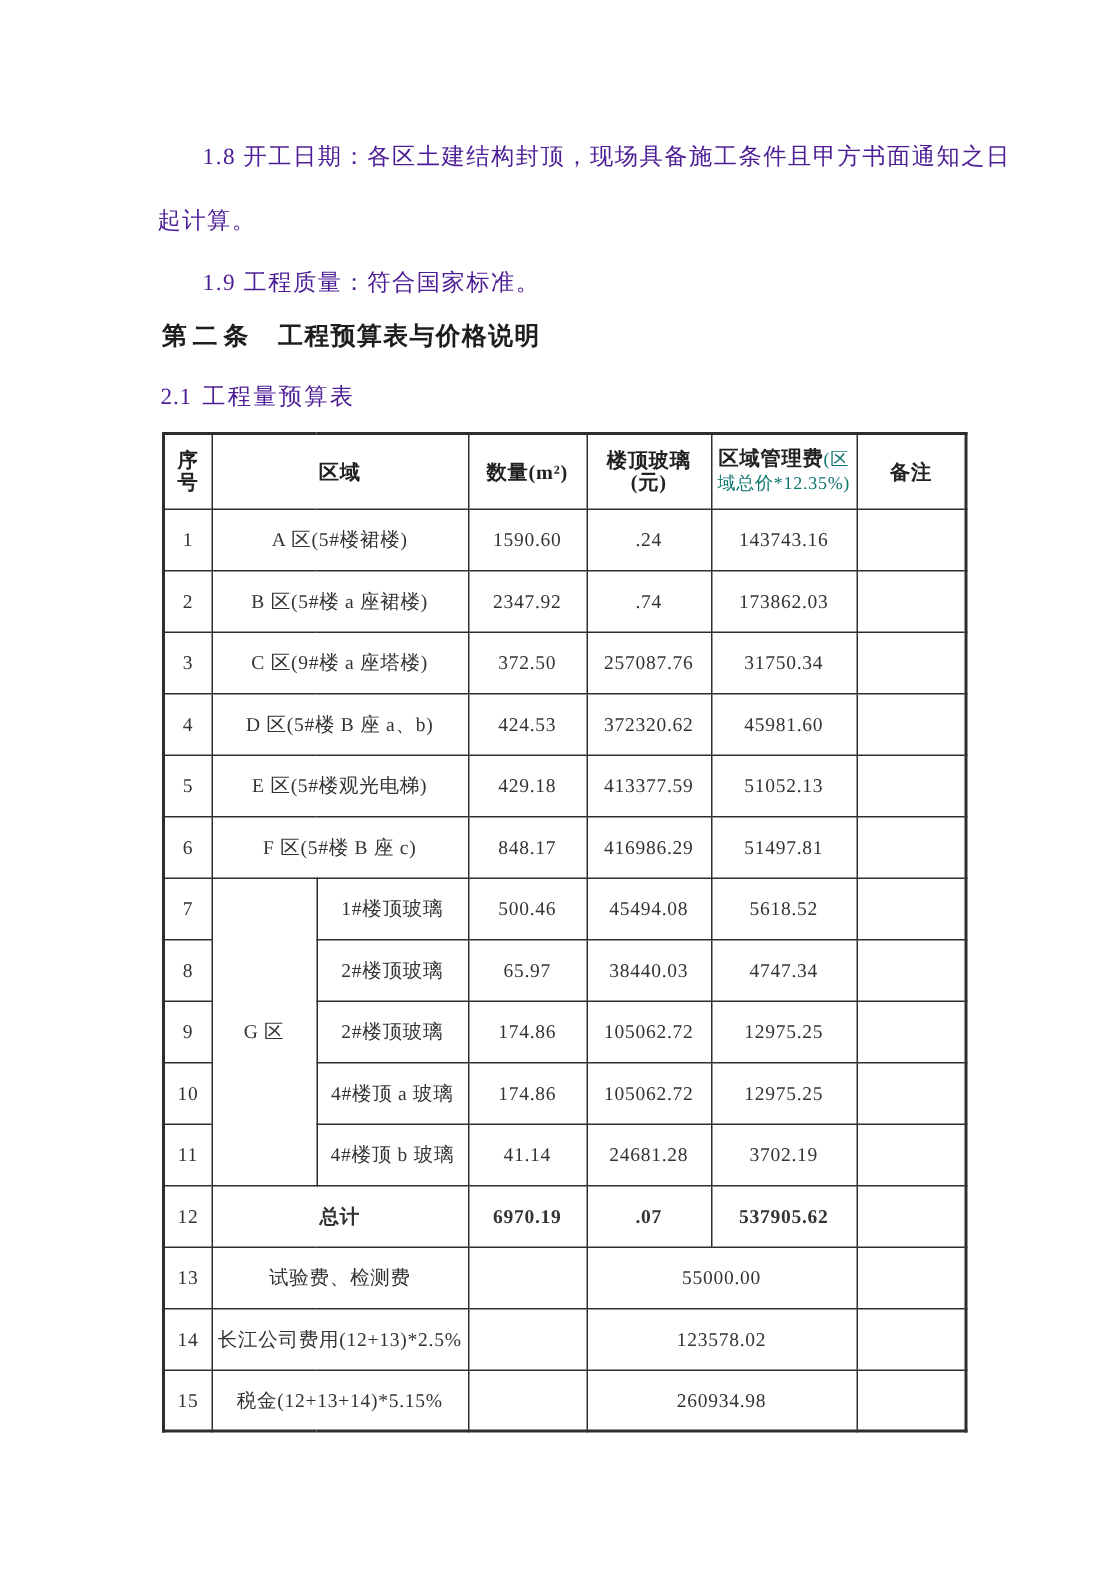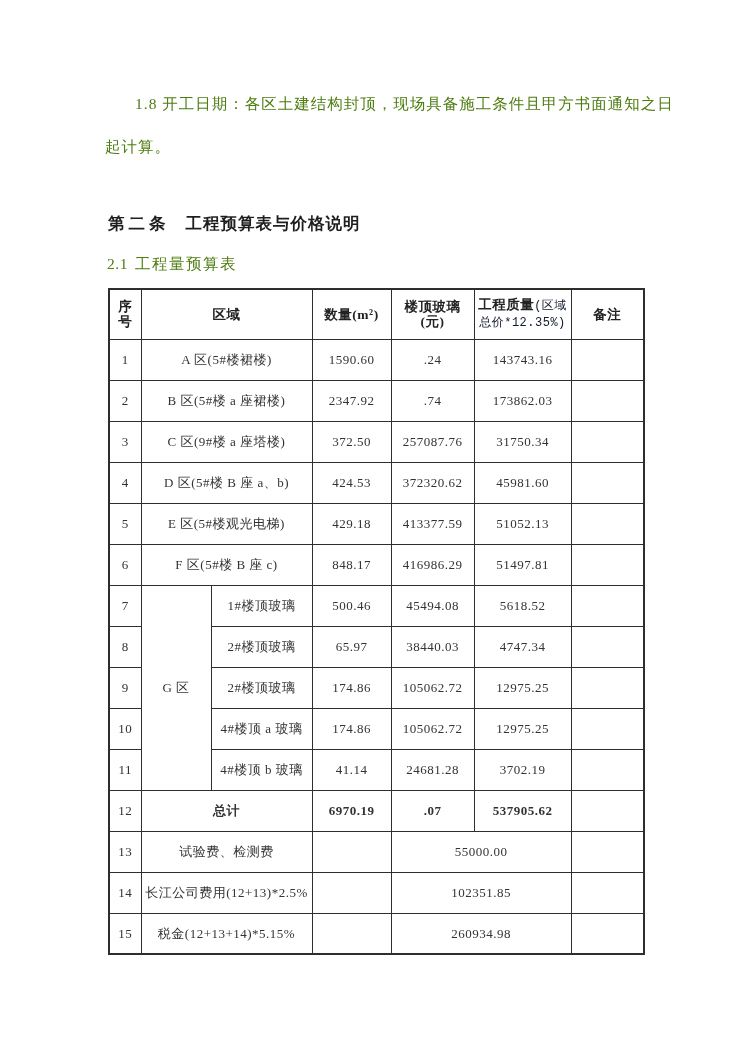--- a/index.html
+++ b/index.html
@@ -9,21 +9,21 @@
     background:#ffffff;
     font-family:"Liberation Serif","DejaVu Serif",serif;
     color:#262626;
     overflow:hidden;
   }
   .line {
     position:absolute;
     font-size:15.5px;
     letter-spacing:1px;
     white-space:nowrap;
-    color:#4d7c0f;
+    color:#4c1d95;
   }
   .heading {
     position:absolute;
     font-size:16.5px;
     font-weight:bold;
     color:#1e1e1e;
     white-space:nowrap;
   }
   .h-num { letter-spacing:4px;text-align:right; }
   .h-title { margin-left:16px; letter-spacing:1px;font-family:Liberation Mono, monospace; }
@@ -46,31 +46,32 @@
     text-align:center;
     vertical-align:middle;
     padding:1px 3px;
     letter-spacing:0.5px;
     overflow:hidden;
     line-height:15px;
   }
   table.budget thead tr { height:50px;padding-left:42px; }
   table.budget tbody tr { height:41px; }
   table.budget th { font-weight:bold; color:#222222; font-size:13.5px; }
-  .th-paren { font-weight:normal; font-size:12px; color:#0f172a;font-family:Liberation Mono, monospace; }
+  .th-paren { font-weight:normal; font-size:12px; color:#0f766e; }
   td.l { text-align:left; padding-left:5px; }
   td.b { font-weight:bold; color:#222222; }
 </style>
 </head>
 <body>
 
 <div id="doc">
 
   <div class="line" style="left:135px; top:94px;">1.8 开工日期：各区土建结构封顶，现场具备施工条件且甲方书面通知之日</div>
   <div class="line" style="left:105px; top:137px;">起计算。</div>
+  <div class="line" style="left:135px; top:178px;">1.9 工程质量：符合国家标准。</div>
 
   <div class="heading" style="left:108px; top:213px;">
     <span class="h-num">第二条</span><span class="h-title">工程预算表与价格说明</span>
   </div>
 
   <div class="line" style="left:107px; top:254px;">
     <span class="sub-num">2.1</span><span class="sub-title">工程量预算表</span>
   </div>
 
   <table class="budget">
@@ -82,21 +83,21 @@
         <col style="width:83px">
         <col style="width:97px">
       <col style="width:73px">
     </colgroup>
     <thead>
       <tr>
         <th>序号</th>
         <th colspan="2">区域</th>
         <th>数量(m²)</th>
         <th>楼顶玻璃(元)</th>
-        <th><span>工程质量</span><span class="th-paren">(区域总价*12.35%)</span></th>
+        <th><span>区域管理费</span><span class="th-paren">(区域总价*12.35%)</span></th>
         <th>备注</th>
       </tr>
     </thead>
     <tbody>
         <tr>
           <td>1</td>
           <td class="l" colspan="2">A 区(5#楼裙楼)</td>
           <td>1590.60</td>
           <td>.24</td>
           <td>143743.16</td>
@@ -195,21 +196,21 @@
           <td>13</td>
           <td class="l" colspan="2">试验费、检测费</td>
           <td></td>
           <td colspan="2">55000.00</td>
           <td></td>
         </tr>
         <tr>
           <td>14</td>
           <td class="l" colspan="2">长江公司费用(12+13)*2.5%</td>
           <td></td>
-          <td colspan="2">102351.85</td>
+          <td colspan="2">123578.02</td>
           <td></td>
         </tr>
         <tr>
           <td>15</td>
           <td class="l" colspan="2">税金(12+13+14)*5.15%</td>
           <td></td>
           <td colspan="2">260934.98</td>
           <td></td>
         </tr>
       </tbody>

